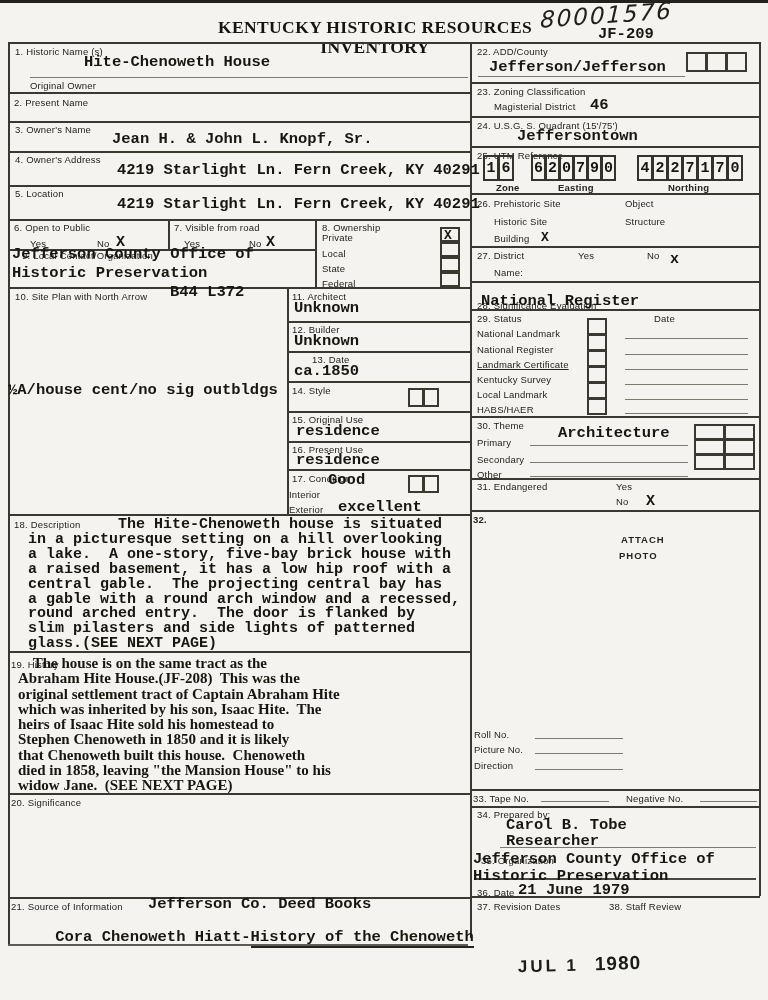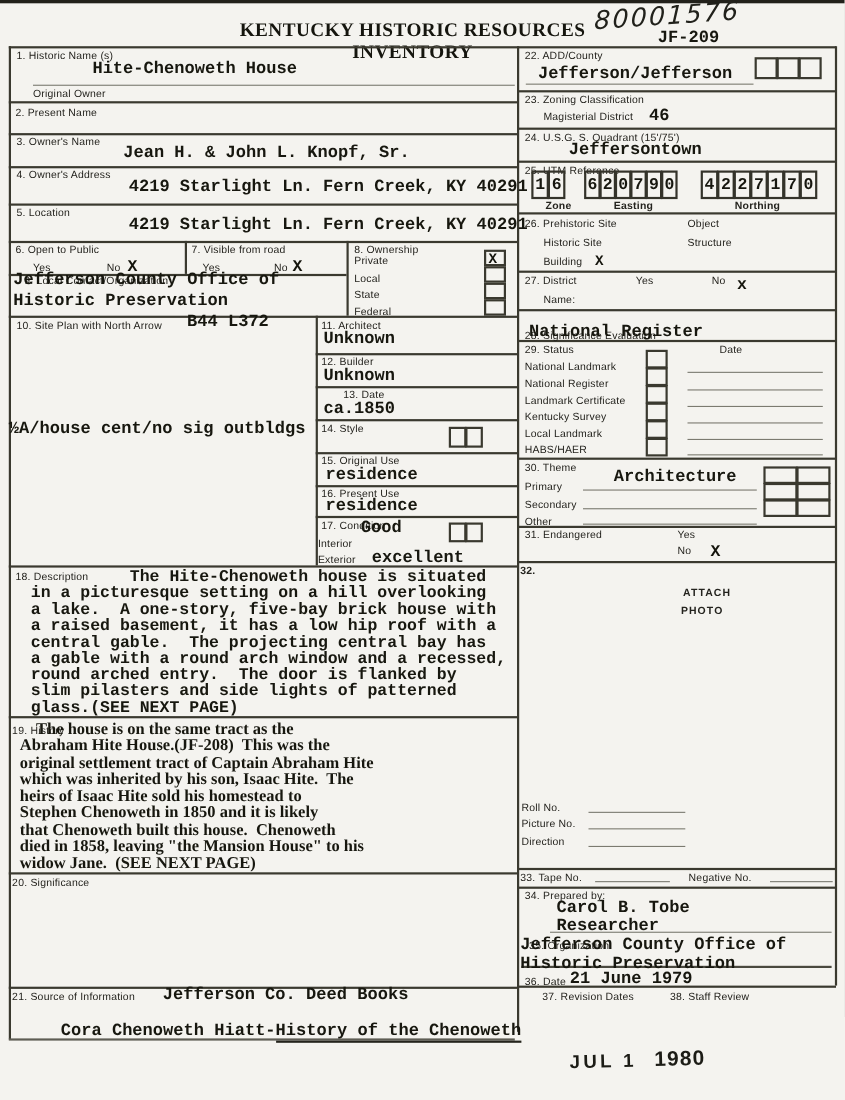--- a/index.html
+++ b/index.html
@@ -234,21 +234,21 @@
   <div class="mark" style="left:670px;top:252px;">x</div>
   <div class="lbl" style="left:494px;top:267px;">Name:</div>
 
   <div class="lbl" style="left:477px;top:300px;">28. Significance Evaluation</div>
   <div class="typed" style="left:481px;top:293px;">National Register</div>
 
   <div class="lbl" style="left:477px;top:313px;">29. Status</div>
   <div class="lbl" style="left:654px;top:313px;">Date</div>
   <div class="lbl" style="left:477px;top:328px;">National Landmark</div>
   <div class="lbl" style="left:477px;top:344px;">National Register</div>
-  <div class="lbl" style="left:477px;top:359px;">Landmark Certificate</div>
+  <div class="lbl" style="left:477px;top:359px;text-decoration:underline;">Landmark Certificate</div>
   <div class="lbl" style="left:477px;top:374px;">Kentucky Survey</div>
   <div class="lbl" style="left:477px;top:389px;">Local Landmark</div>
   <div class="lbl" style="left:477px;top:404px;">HABS/HAER</div>
   <div class="cell" style="left:587px;top:318px;width:20px;height:17px;"></div>
   <div class="cell" style="left:587px;top:334px;width:20px;height:17px;"></div>
   <div class="cell" style="left:587px;top:350px;width:20px;height:17px;"></div>
   <div class="cell" style="left:587px;top:366px;width:20px;height:17px;"></div>
   <div class="cell" style="left:587px;top:382px;width:20px;height:17px;"></div>
   <div class="cell" style="left:587px;top:398px;width:20px;height:17px;"></div>
 
@@ -283,20 +283,20 @@
   <div class="typed" style="left:506px;top:817px;">Carol B. Tobe</div>
   <div class="typed" style="left:506px;top:833px;">Researcher</div>
 
   <div class="lbl" style="left:481px;top:855px;">35. Organization</div>
   <div class="typed" style="left:473px;top:851px;line-height:16.5px;">Jefferson County Office of
 Historic Preservation</div>
 
   <div class="lbl" style="left:477px;top:887px;">36. Date</div>
   <div class="typed" style="left:518px;top:882px;">21 June 1979</div>
 
-  <div class="lbl" style="left:493px;top:901px;">37. Revision Dates</div>
+  <div class="lbl" style="left:477px;top:901px;">37. Revision Dates</div>
   <div class="lbl" style="left:609px;top:901px;">38. Staff Review</div>
 
   <div class="stamp" style="left:487px;top:938px;">
     <span>JUL 1</span><span style="margin-left:16px;font-size:19px;letter-spacing:1px;">1980</span>
   </div>
 
 </div>
 
 </body></html>

